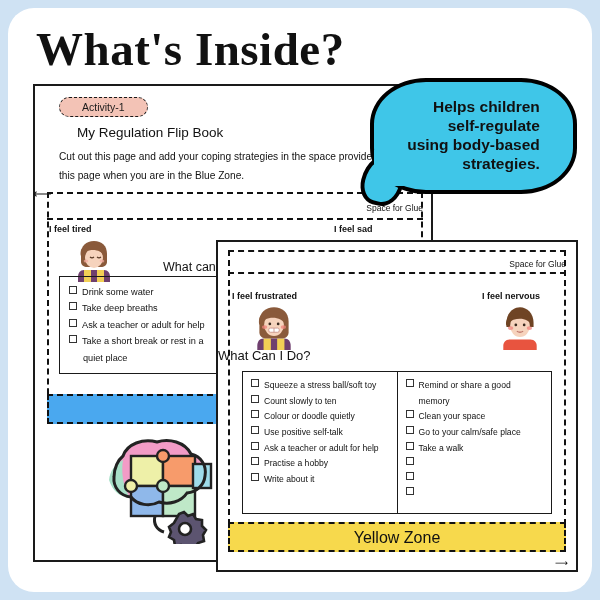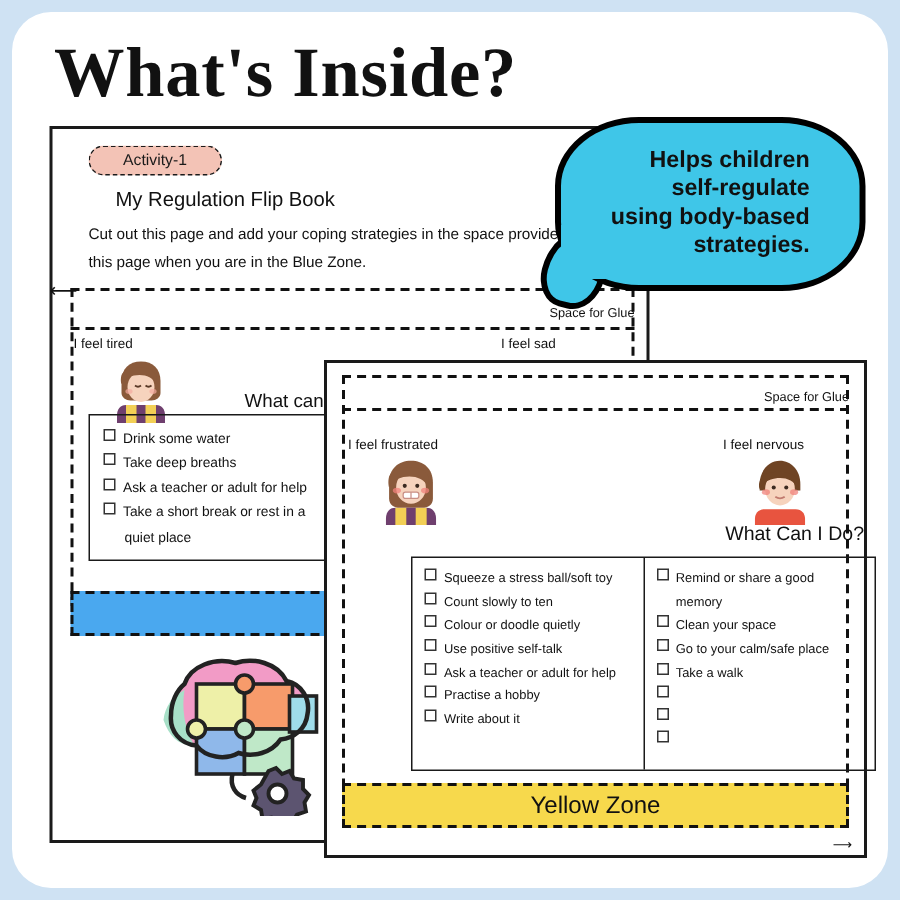--- a/index.html
+++ b/index.html
@@ -45,21 +45,21 @@
     text-align:right;font-size:8.5px;color:#111;
   }
   .s1-glue{left:12px;top:106px;width:376px;height:28px;line-height:28px;}
   .fold-arrow{
     position:absolute;left:-2px;top:101px;font-size:13px;color:#111;line-height:1;
   }
   .s1-dashbox{
     position:absolute;left:12px;top:106px;width:376px;height:212px;
     border-left:2px dashed #111;border-right:2px dashed #111;box-sizing:border-box;
   }
-  .feel-l{position:absolute;font-size:9px;color:#111;white-space:nowrap;}
+  .feel-l{position:absolute;font-size:9px;color:#111;white-space:nowrap;font-weight:bold;}
   .s1-feel-tired{left:14px;top:138px;}
   .s1-feel-sad{left:299px;top:138px;}
   .s1-whatcan{
     position:absolute;left:128px;top:174px;font-size:12.5px;color:#111;white-space:nowrap;
   }
   .s1-list{
     position:absolute;left:24px;top:190px;width:352px;height:98px;
     border:1.5px solid #1a1a1a;box-sizing:border-box;padding:7px 0 0 9px;
   }
   .s1-list .row{font-size:9.2px;line-height:1.78;color:#111;white-space:nowrap;}
@@ -82,26 +82,26 @@
     background:#fff;border:2.5px solid #1a1a1a;box-sizing:border-box;
   }
   .s2-glue{left:10px;top:8px;width:338px;height:24px;line-height:24px;}
   .s2-dashbox{
     position:absolute;left:10px;top:8px;width:338px;height:285px;
     border-left:2px dashed #111;border-right:2px dashed #111;box-sizing:border-box;
   }
   .s2-feel-fr{left:14px;top:49px;}
   .s2-feel-nv{left:264px;top:49px;}
   .s2-whatcan{
-    position:absolute;left:0;right:0;top:106px;text-align:right;
+    position:absolute;left:0;right:0;top:106px;text-align:left;
     font-size:13px;color:#111;
   }
   .s2-lists{
     position:absolute;left:24px;top:129px;width:310px;height:143px;
-    border:1.5px solid #1a1a1a;box-sizing:border-box;display:flex;margin-left:32px;
+    border:1.5px solid #1a1a1a;box-sizing:border-box;display:flex;
   }
   .s2-col{flex:1;padding:6px 0 0 8px;}
   .s2-col.right{border-left:1.5px solid #1a1a1a;}
   .s2-col .row{font-size:8.6px;line-height:1.82;color:#111;white-space:nowrap;}
   .s2-col .cont{padding-left:13px;}
   .s2-col .row.empty{height:15px;}
   .zone-yellow{
     position:absolute;left:10px;top:280px;width:338px;height:30px;
     background:#f7d94c;border:2px dashed #111;box-sizing:border-box;
     text-align:center;line-height:27px;font-size:16px;color:#111;

